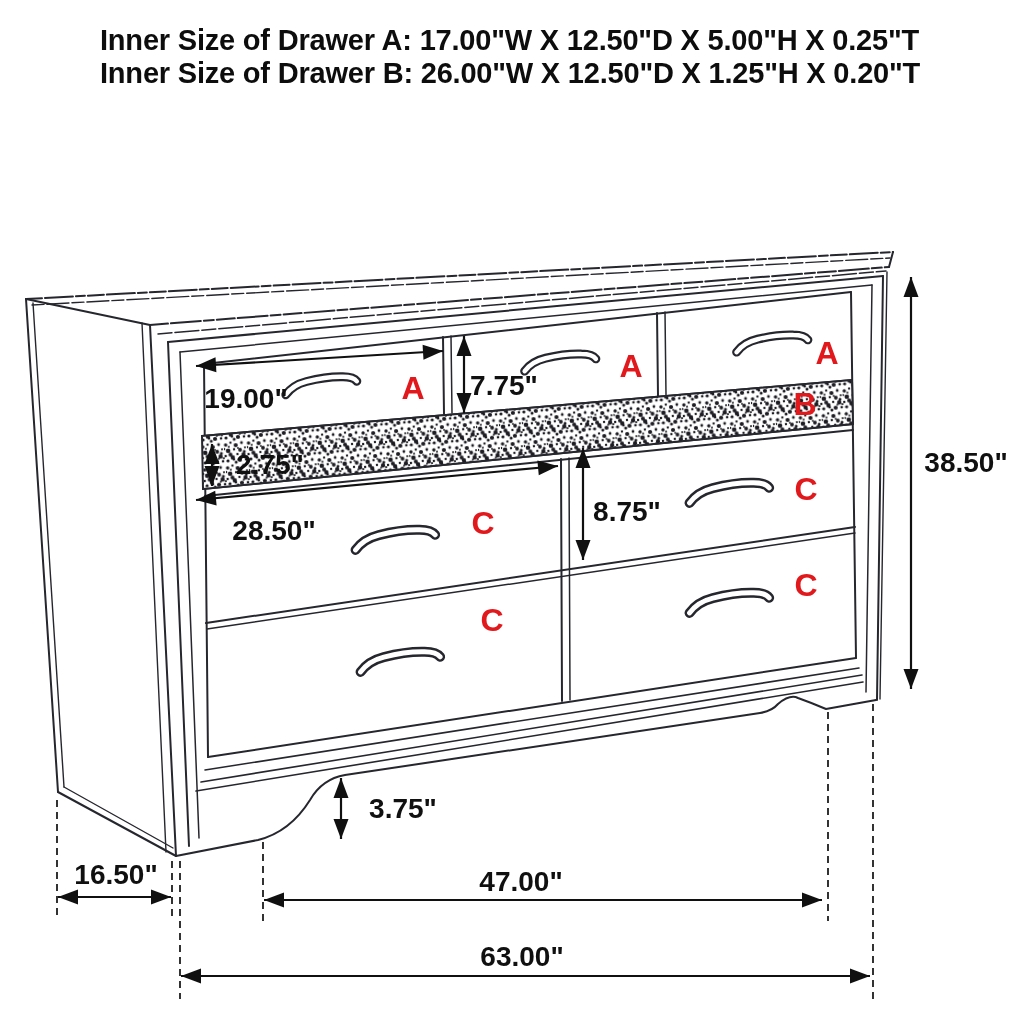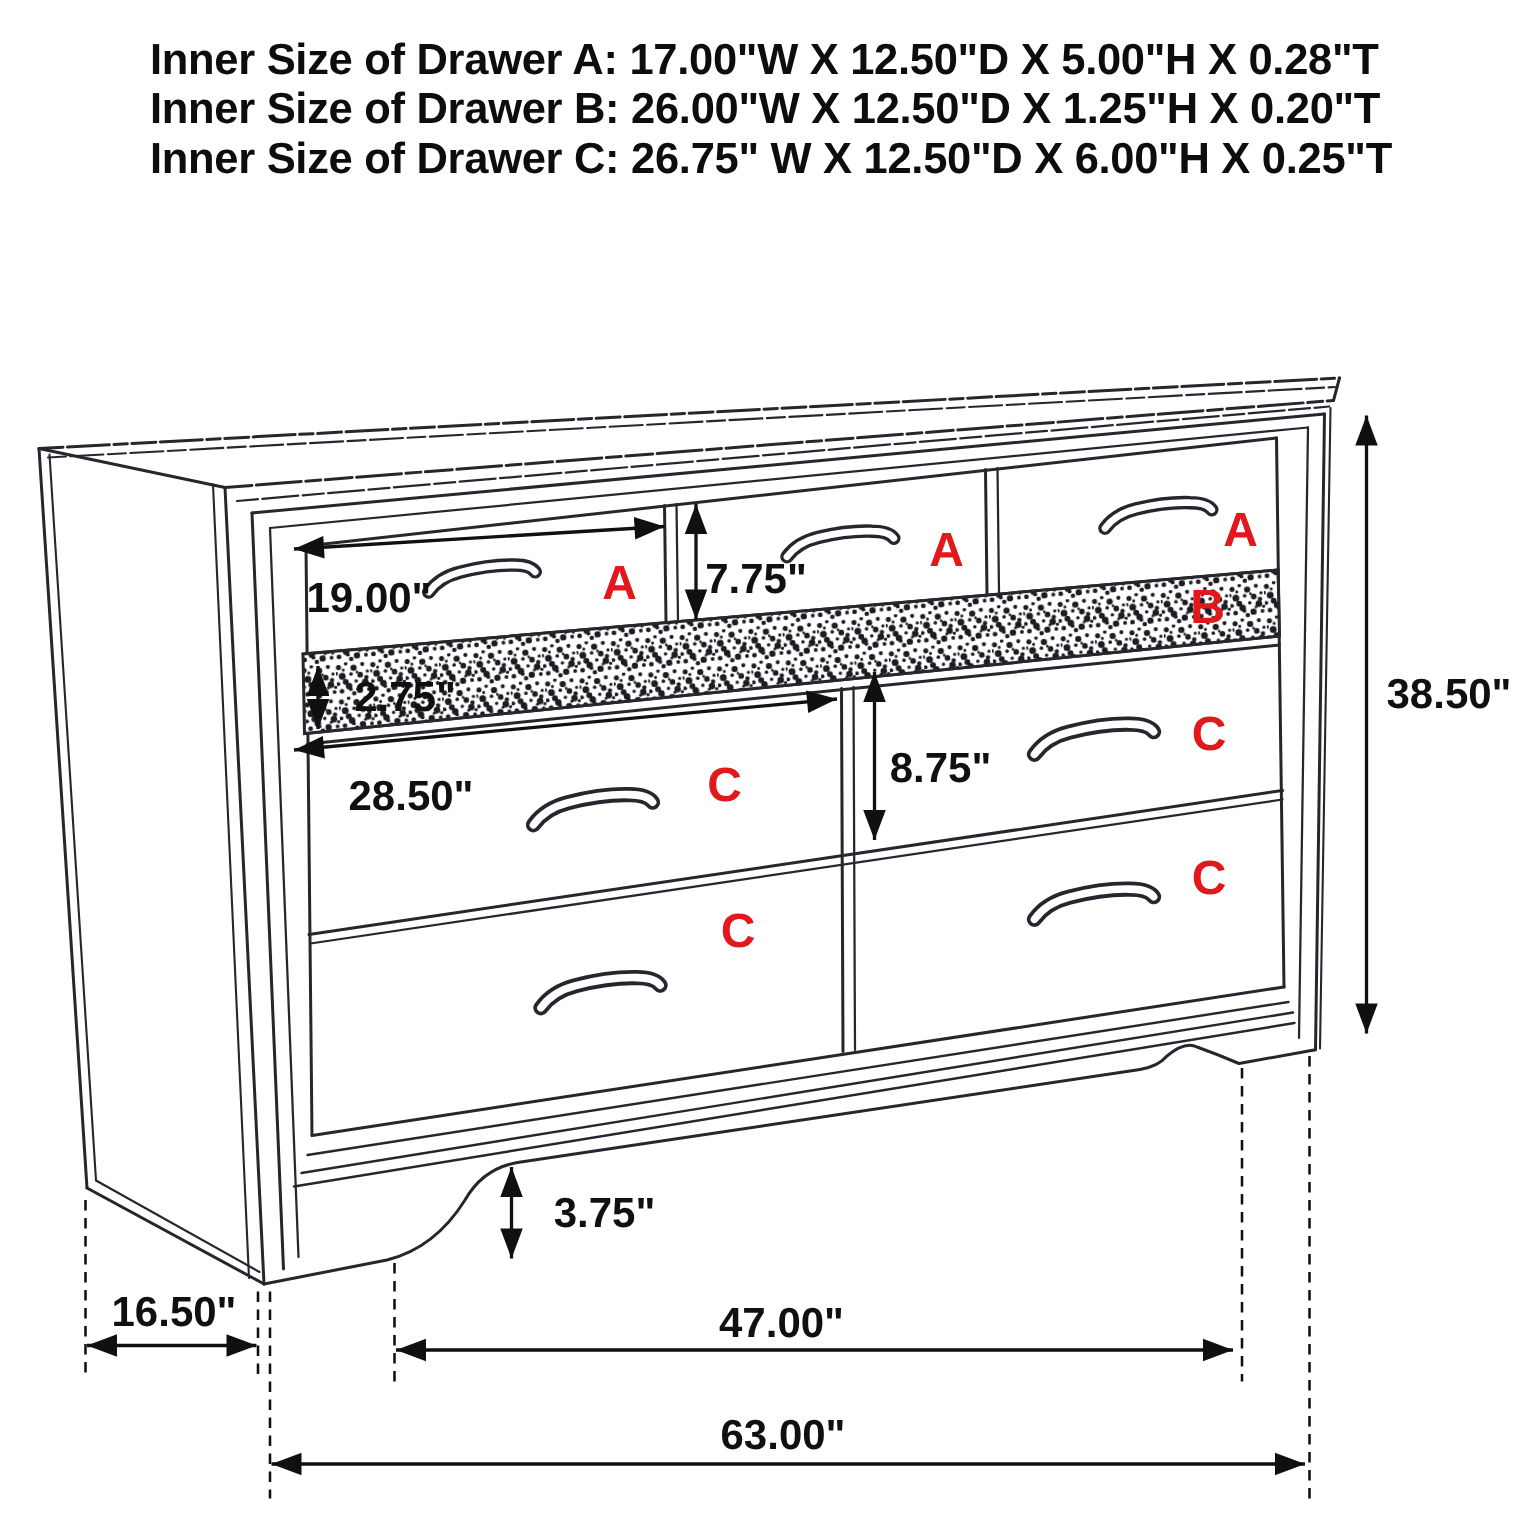--- a/index.html
+++ b/index.html
@@ -10,23 +10,22 @@
           white-space:nowrap;}
   svg{position:absolute;left:0;top:0;}
   svg text{font-family:"Liberation Sans","DejaVu Sans",sans-serif;font-weight:bold;}
   .dimtxt{font-size:28px;}
   .lettertxt{font-size:32px;}
 </style>
 </head>
 <body>
 
 <div class="header">
-  <div>Inner Size of Drawer A: 17.00"W X 12.50"D X 5.00"H X 0.28"T</div>
+  <div>Inner Size of Drawer A: 17.00"W X 12.50"D X 5.00"H X 0.25"T</div>
   <div>Inner Size of Drawer B: 26.00"W X 12.50"D X 1.25"H X 0.20"T</div>
-  <div>Inner Size of Drawer C: 26.75" W X 12.50"D X 6.00"H X 0.25"T</div>
 </div>
 
 <svg width="1024" height="1024" viewBox="0 0 1024 1024">
   <defs>
     <marker id="ah" markerUnits="userSpaceOnUse" markerWidth="22" markerHeight="18" refX="21" refY="9" orient="auto-start-reverse">
       <path d="M21,9 L1,1.5 L1,16.5 Z" fill="#101010" stroke="none"></path>
     </marker>
     <pattern id="speck" width="23" height="23" patternUnits="userSpaceOnUse" patternTransform="rotate(-5)">
       <rect width="23" height="23" fill="#ffffff"></rect>
       <g fill="#1c1c22">

